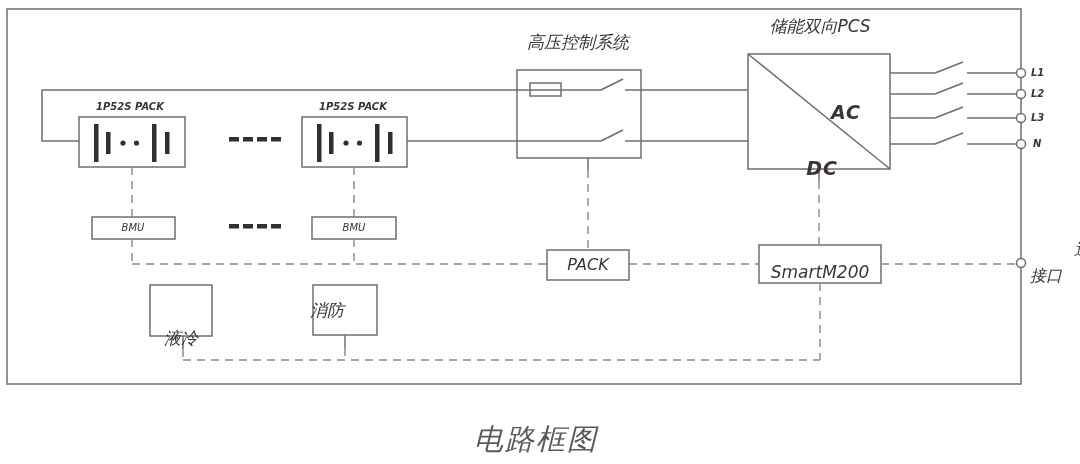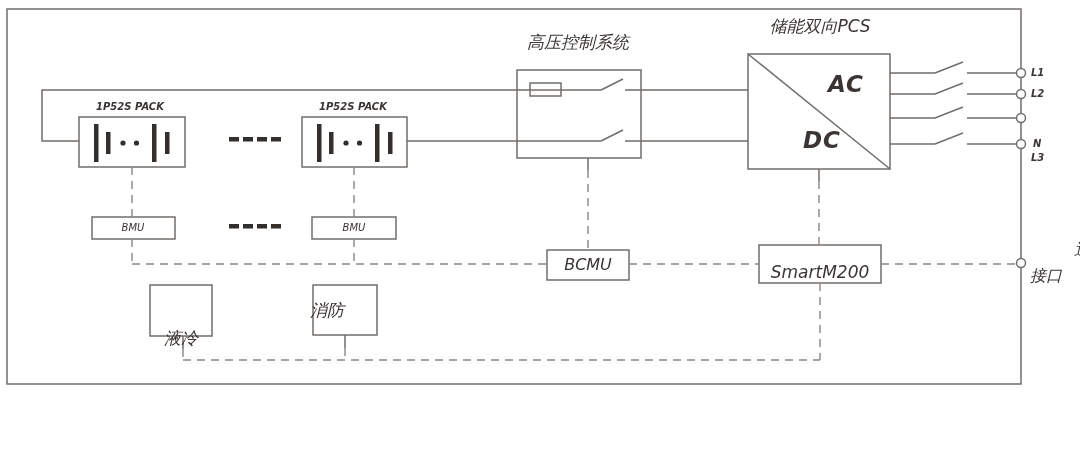--- a/index.html
+++ b/index.html
@@ -15,21 +15,21 @@
   .dsh  { fill:none; stroke:var(--dash,#8a8683); stroke-width:1.4; stroke-dasharray:8 6; }
   .drk  { fill:var(--dark,#332f2d); stroke:none; }
   .term { fill:#ffffff; stroke:var(--line,#716d6a); stroke-width:1.5; }
   .lbl  { position:absolute; color:var(--text,#3a3533); white-space:nowrap; line-height:1;font-style:italic; }
   .ctr  { transform:translate(-50%,-50%); }
   .lft  { transform:translate(0,-50%); }
   .f15  { font-size:10px; }
   .f16  { font-size:16px; }
   .f17  { font-size:17px; }
   .bold { font-weight:600; }
-  .acdc { font-size:23px; font-weight:600; letter-spacing:1px; }
+  .acdc { font-size:19px; font-weight:600; letter-spacing:1px;margin-top:28px; }
   .caption { font-size:29px; color:var(--caption,#595959); letter-spacing:2px; }
 </style>
 </head>
 <body>
 
 <div class="stage">
 
   <svg width="1080" height="464" viewBox="0 0 1080 464">
 
     <rect class="ln" x="7" y="9" width="1014" height="375"></rect>
@@ -120,27 +120,28 @@
   <div class="lbl ctr f15 bold" style="left:353px; top:107px;">1P52S PACK</div>
 
   <div class="lbl ctr f17" style="left:578px; top:42px;">高压控制系统</div>
   <div class="lbl ctr f17" style="left:820px; top:26px;">储能双向PCS</div>
 
   <div class="lbl ctr acdc" style="left:846px; top:84px;">AC</div>
   <div class="lbl ctr acdc" style="left:822px; top:140px;">DC</div>
 
   <div class="lbl ctr f15" style="left:133px; top:228px;">BMU</div>
   <div class="lbl ctr f15" style="left:354px; top:228px;">BMU</div>
-  <div class="lbl ctr f16" style="left:588px; top:265px;">BCMU</div>
+  <div class="lbl ctr f16" style="left:588px; top:265px;">PACK</div>
   <div class="lbl ctr f17" style="left:820px; top:272px;">SmartM200</div>
 
   <div class="lbl ctr f17" style="left:181px; top:310px;margin-top:28px;">液冷</div>
   <div class="lbl ctr f17" style="left:327px; top:310px;">消防</div>
 
   <div class="lbl lft f15 bold" style="left:1031px; top:73px;">L1</div>
   <div class="lbl lft f15 bold" style="left:1031px; top:94px;">L2</div>
-  <div class="lbl lft f15 bold" style="left:1031px; top:118px;margin-top:40px;">L3</div>
+  <div class="lbl lft f15 bold" style="left:1031px; top:118px;">L3</div>
   <div class="lbl lft f15 bold" style="left:1033px; top:144px;">N</div>
 
   <div class="lbl lft f16" style="left:1074px; top:250px;">通讯</div>
   <div class="lbl lft f16" style="left:1030px; top:276px;text-align:center;">接口</div>
 
+  <div class="lbl ctr caption" style="left:536px; top:439px;">电路框图</div>
 </div>
 
 </body></html>

